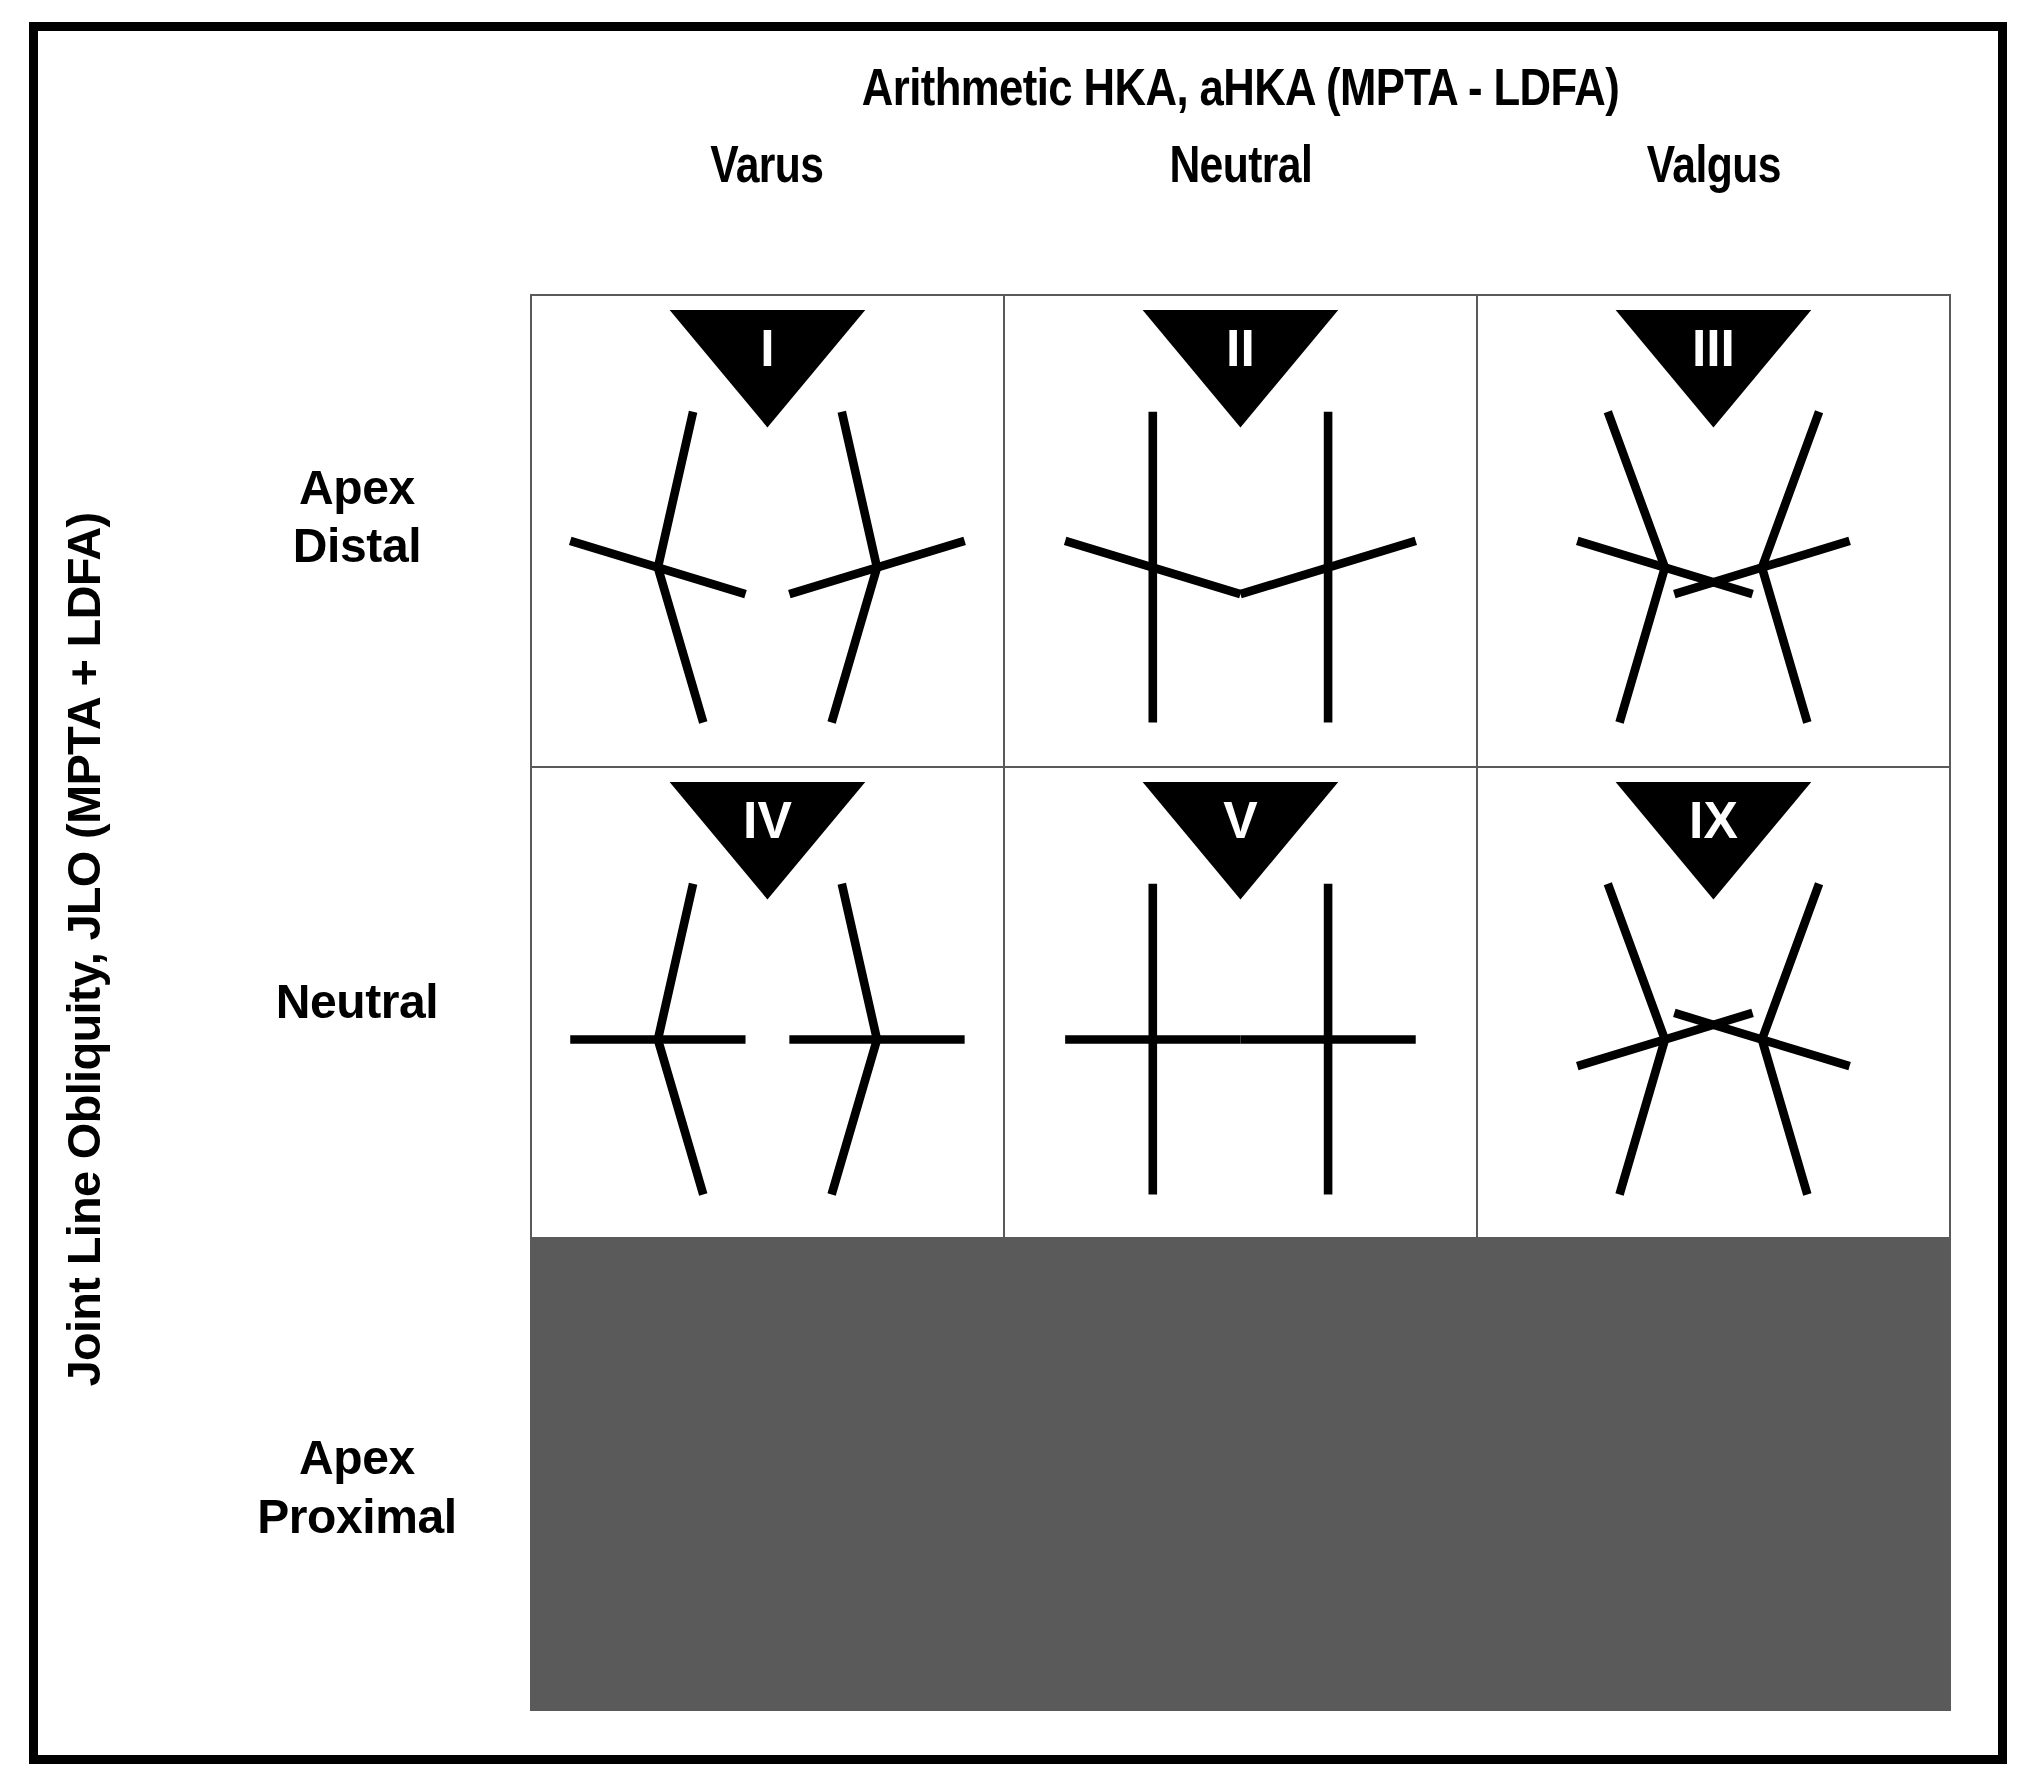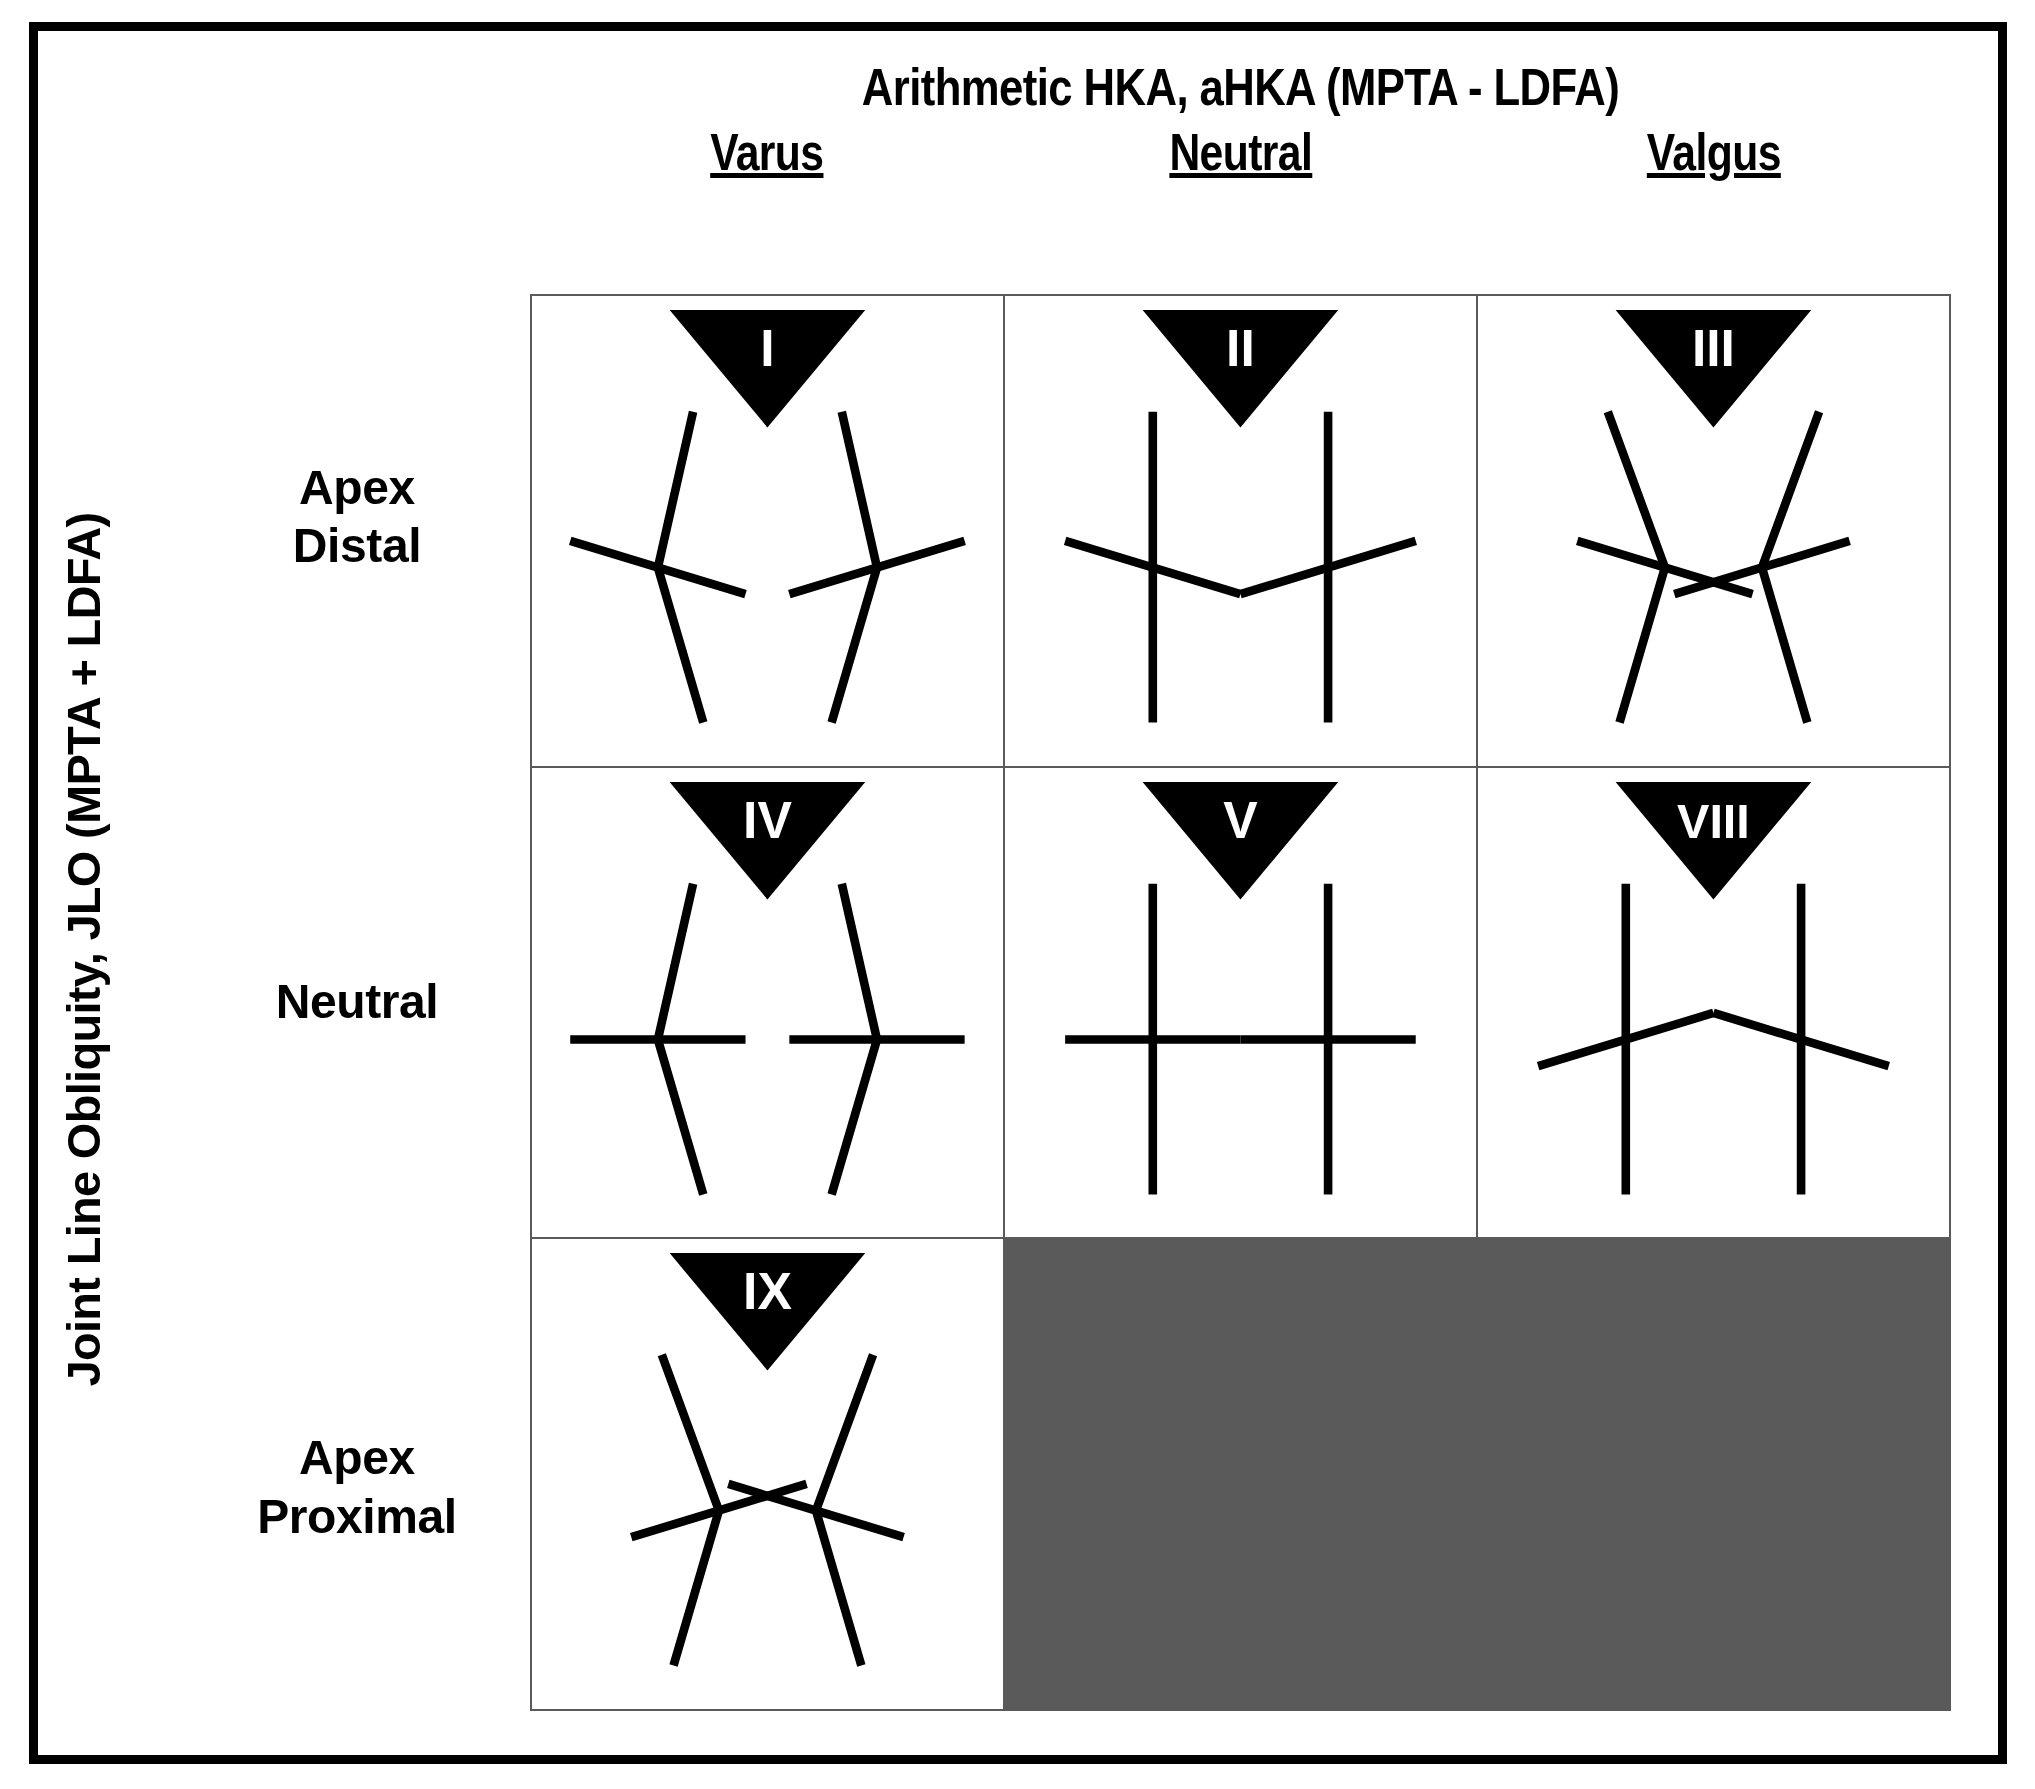--- a/index.html
+++ b/index.html
@@ -31,24 +31,23 @@
     font-weight:bold;
     letter-spacing:-0.7px;
     transform:scaleX(.84);
     transform-origin:center top;
     white-space:nowrap;
   }
 
   
   .col-headers{
     position:absolute;
-    left:530px;top:122px;
+    left:530px;top:134px;
     width:1421px;
     display:flex;
-    text-decoration:underline;
   }
   .col-header{
     flex:1 1 0;
     text-align:center;
     font-size:52px;
     font-weight:bold;
     transform:scaleX(.82);
     letter-spacing:-0.7px;
   }
 
@@ -206,32 +205,20 @@
     <path class="knee-line" d="M188,148 L188,545"></path>
     <path class="knee-line" d="M412,148 L412,545"></path>
 
     <path class="knee-line" d="M76,347 L300,347"></path>
     <path class="knee-line" d="M524,347 L300,347"></path>
   </svg>
       </div>
       <div class="cell">
   <svg viewBox="0 0 600 600" preserveAspectRatio="xMidYMid meet">
     <polygon class="tri" points="175,18 425,18 300,168"></polygon>
-    <text class="badge-text" x="300" y="90" font-size="62" text-anchor="middle">VIII</text>
-
-    <path class="knee-line" d="M188,148 L188,545"></path>
-    <path class="knee-line" d="M412,148 L412,545"></path>
-
-    <path class="knee-line" d="M76,381 L300,313"></path>
-    <path class="knee-line" d="M524,381 L300,313"></path>
-  </svg>
-      </div>
-      <div class="cell">
-  <svg viewBox="0 0 600 600" preserveAspectRatio="xMidYMid meet">
-    <polygon class="tri" points="175,18 425,18 300,168"></polygon>
     <text class="badge-text" x="300" y="90" font-size="66" text-anchor="middle">IX</text>
 
     <path class="knee-line" d="M165,148 L238,347 L180,545"></path>
     <path class="knee-line" d="M435,148 L362,347 L420,545"></path>
 
     <path class="knee-line" d="M126,381 L350,313"></path>
     <path class="knee-line" d="M474,381 L250,313"></path>
   </svg>
       </div>
     </div>

